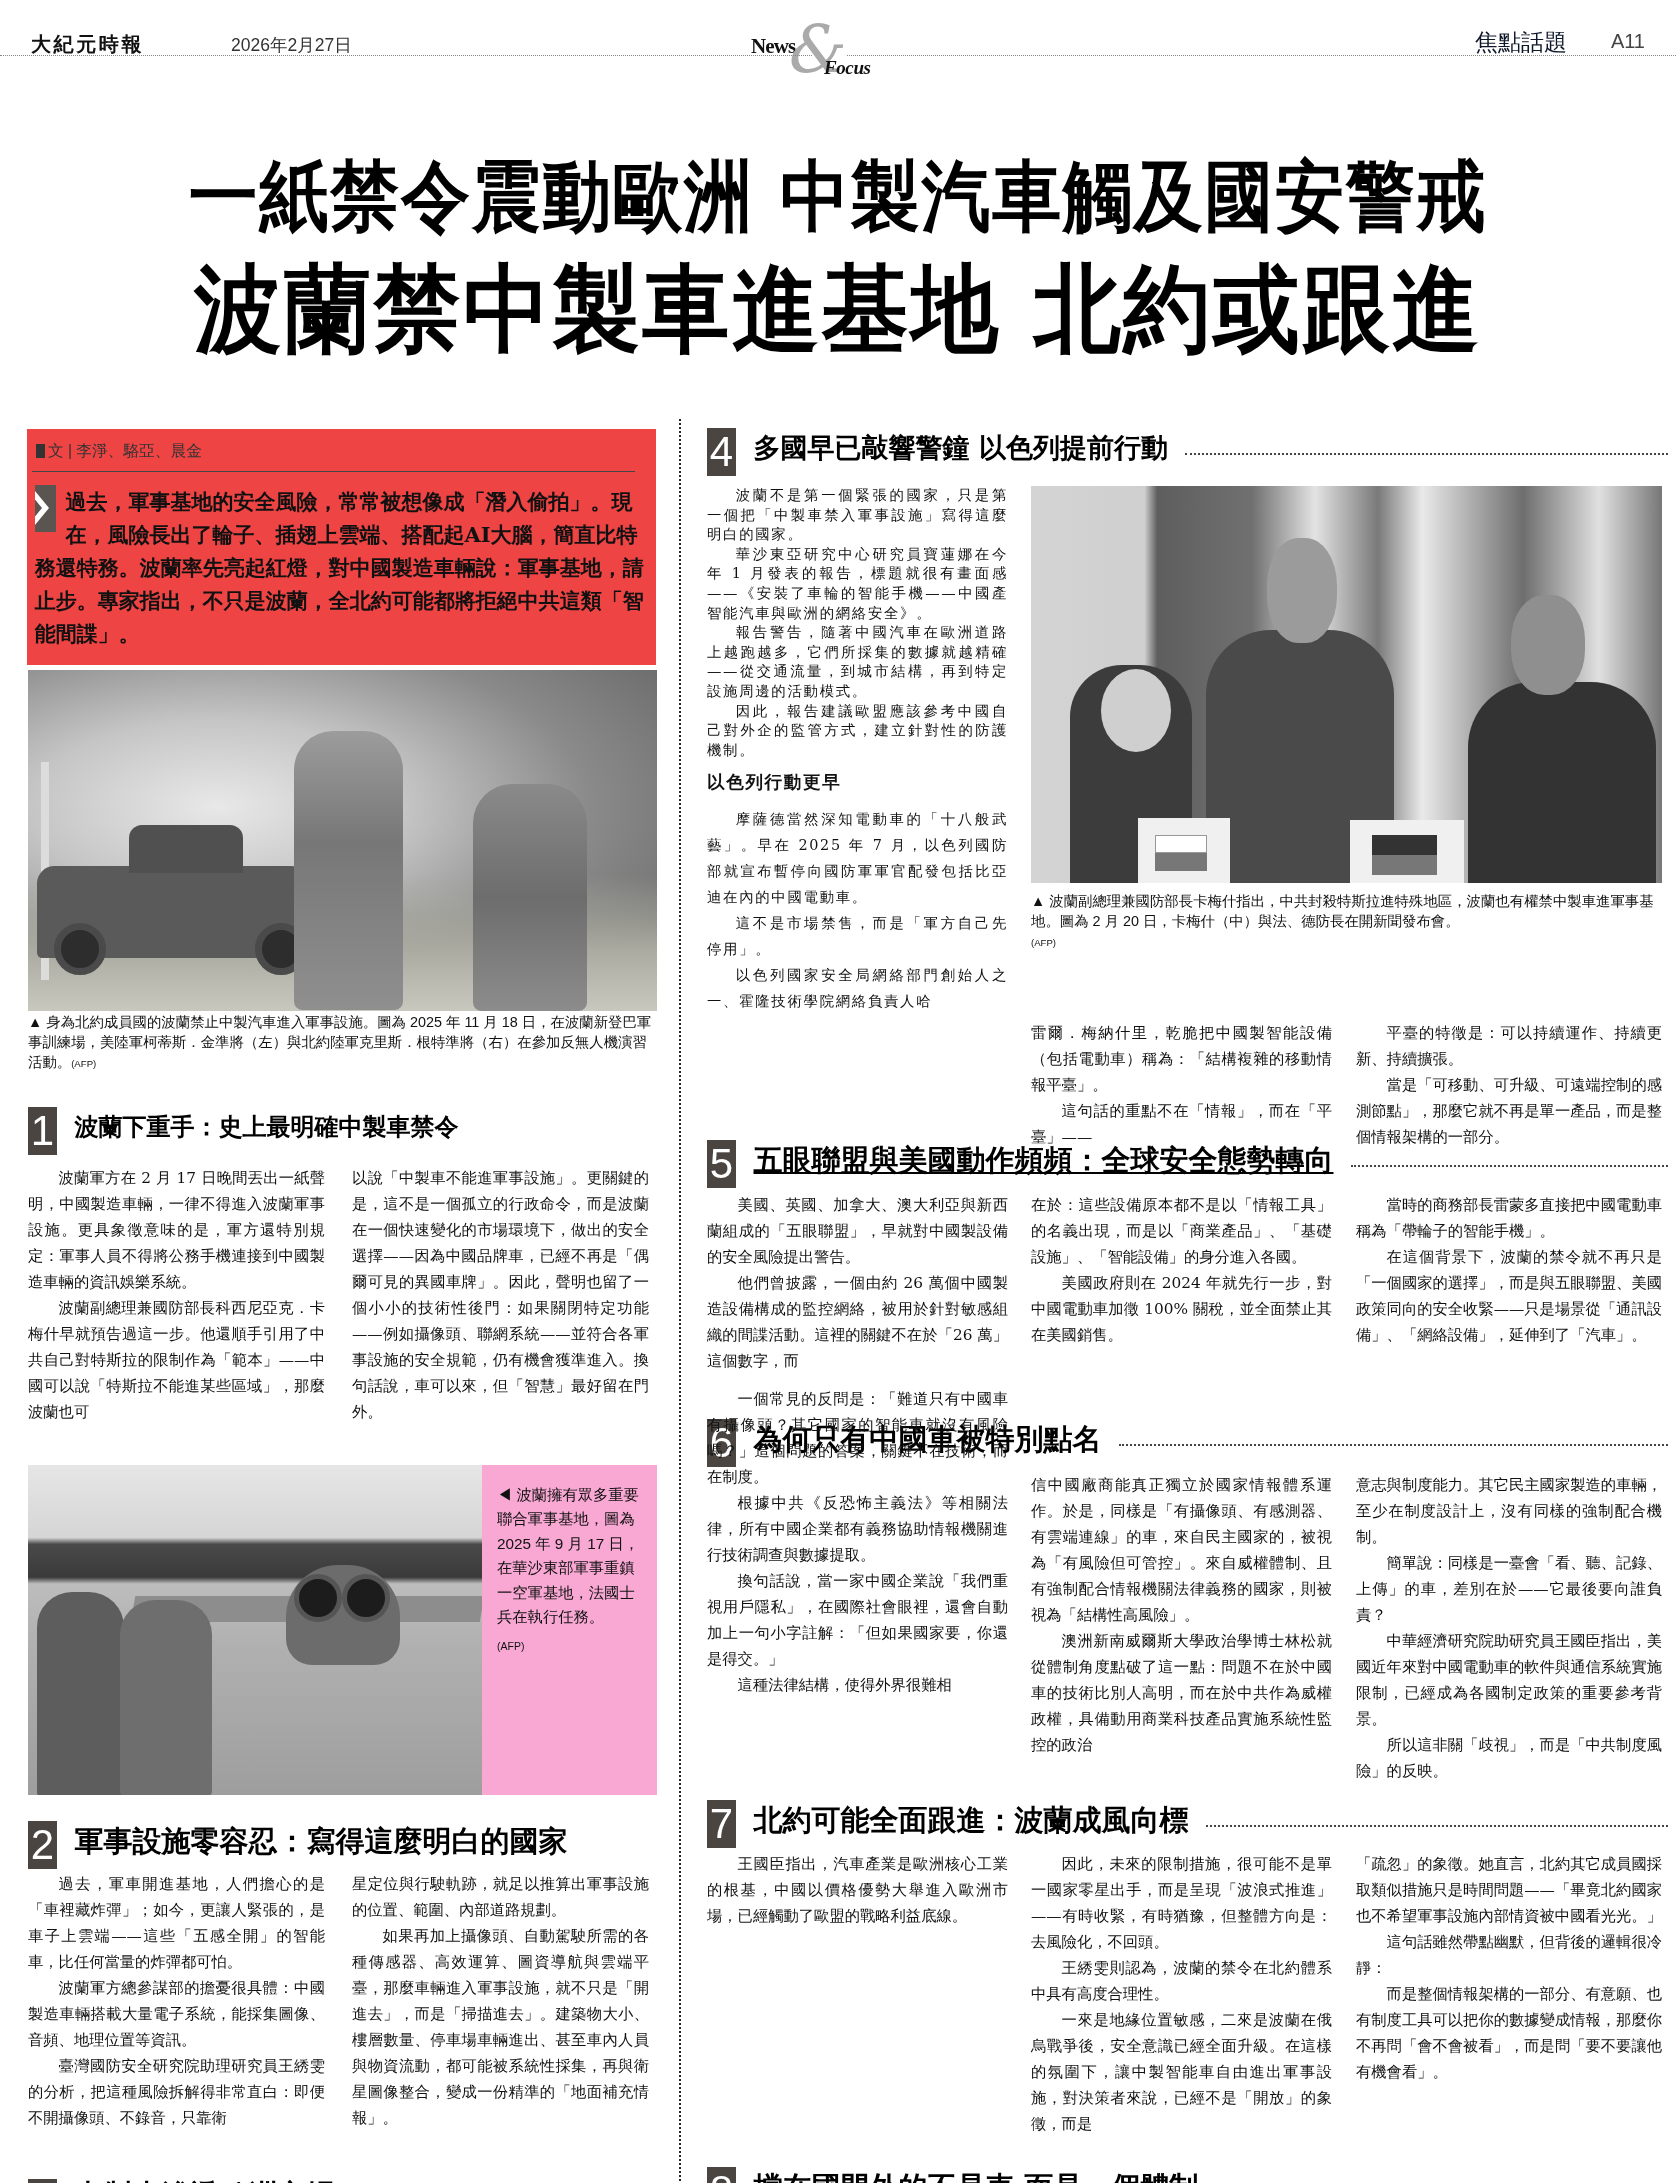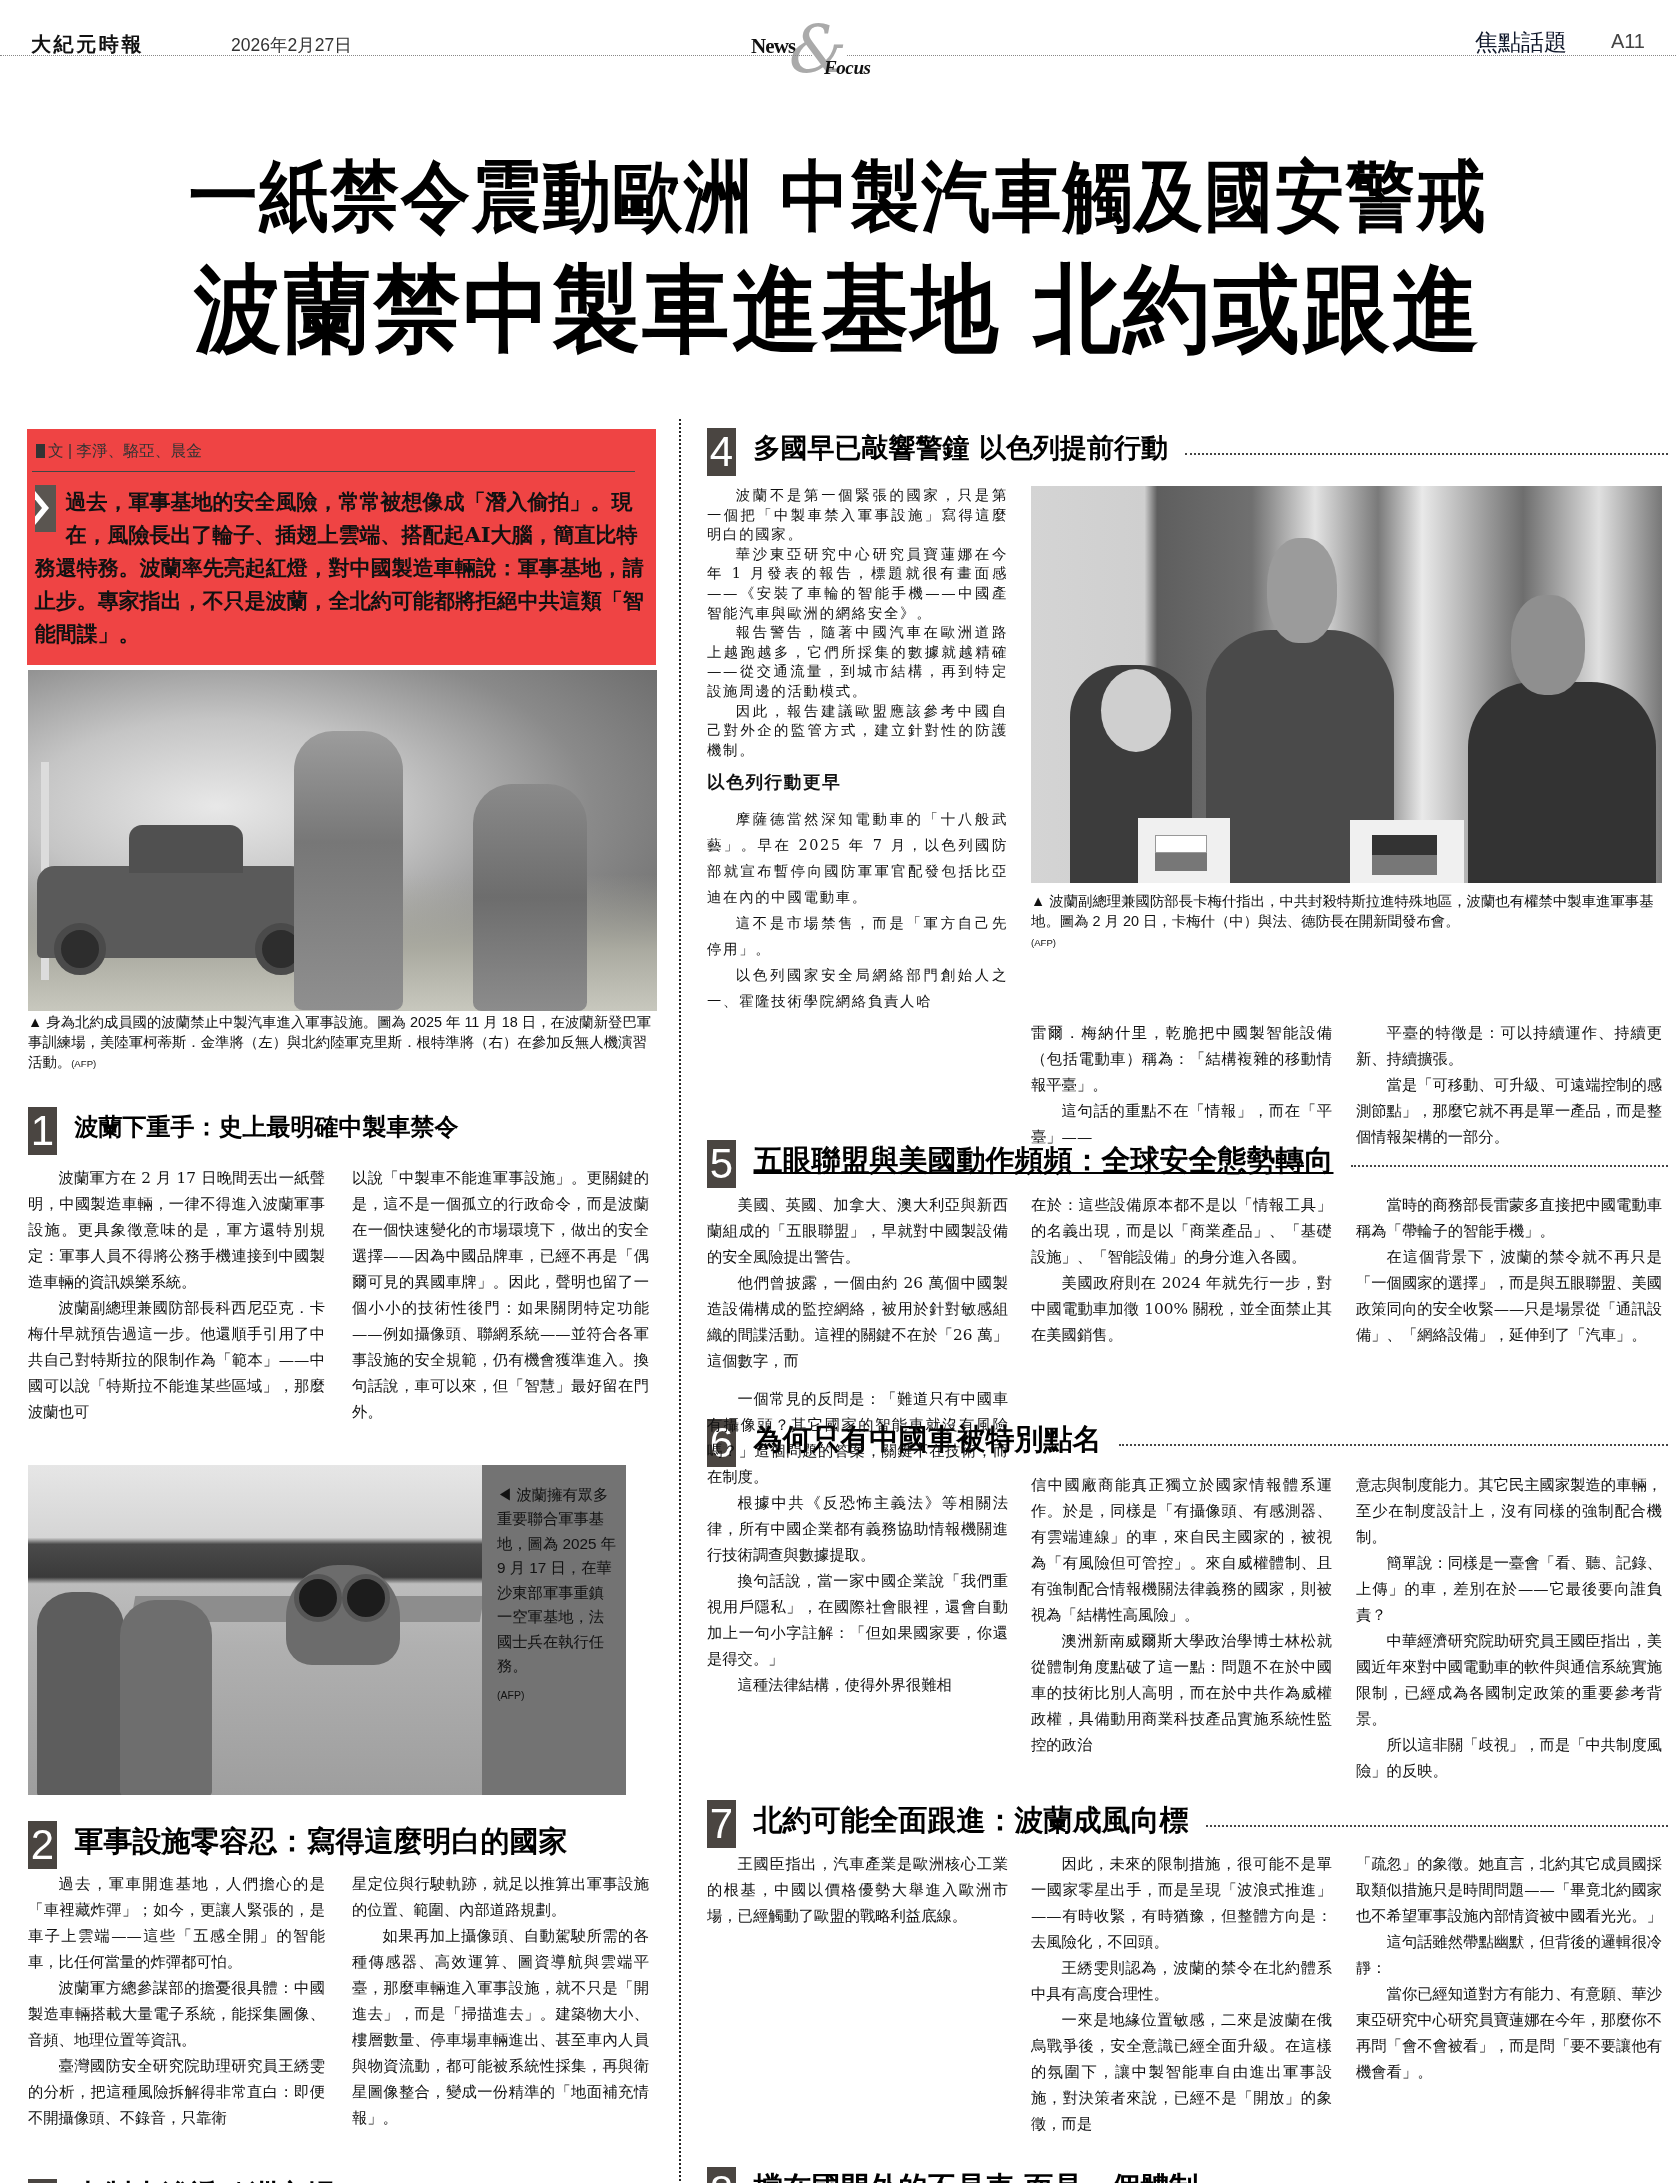--- a/index.html
+++ b/index.html
@@ -54,21 +54,21 @@
 
   .photo-jet { left: 28px; top: 1465px; width: 454px; height: 330px;
     background: linear-gradient(180deg, #e6e6e6 0%, #d5d5d5 22%, #4a4a4a 24%, #3a3a3a 34%, #bdbdbd 36%, #b0b0b0 55%, #9e9e9e 100%); }
   .photo-jet .jet-body { position: absolute; left: 258px; top: 100px; width: 114px; height: 100px; background: #6c6c6c; border-radius: 52px 52px 26px 26px; }
   .photo-jet .jet-wing { position: absolute; left: 105px; top: 131px; width: 349px; height: 26px; background: #8d8d8d; transform: skewX(-10deg); }
   .photo-jet .nozzle1, .photo-jet .nozzle2 { position: absolute; top: 109px; width: 48px; height: 48px; border-radius: 50%; background: #1c1c1c; border: 5.2px solid #555; }
   .photo-jet .nozzle1 { left: 266px; }
   .photo-jet .nozzle2 { left: 314px; }
   .photo-jet .crew1 { position: absolute; left: 8.7px; top: 127px; width: 87px; height: 205px; background: #5d5d5d; border-radius: 35px 35px 4.4px 4.4px; }
   .photo-jet .crew2 { position: absolute; left: 92px; top: 135px; width: 92px; height: 196px; background: #6e6e6e; border-radius: 35px 35px 4.4px 4.4px; }
-  .jet-caption { position: absolute; left: 482px; top: 1465px; width: 144px; height: 330px; background: #737373; padding: 17.5px 8.7px 0 15px; font-family: "Liberation Sans", sans-serif; font-size: 15.3px; line-height: 24.5px; color: #111; }
+  .jet-caption { position: absolute; left: 482px; top: 1465px; width: 175px; height: 330px; background: #f9a8d4; padding: 17.5px 8.7px 0 15px; font-family: "Liberation Sans", sans-serif; font-size: 15.3px; line-height: 24.5px; color: #111; }
   .jet-caption .src { display: block; font-size: 10.5px; margin-top: 4.4px; }
 
   .photo-press { left: 1031px; top: 486px; width: 631px; height: 397px;
     background: linear-gradient(90deg, #d4d4d4 0%, #cfcfcf 18%, #5e5e5e 20%, #707070 35%, #e3e3e3 45%, #7a7a7a 55%, #e9e9e9 62%, #6e6e6e 78%, #e0e0e0 90%, #777 100%); }
   .photo-press .p1 { position: absolute; left: 39px; top: 179px; width: 122px; height: 218px; background: #3c3c3c; border-radius: 52px 52px 0 0; }
   .photo-press .p1h { position: absolute; left: 70px; top: 183px; width: 70px; height: 83px; background: #cfcfcf; border-radius: 50%; }
   .photo-press .p2 { position: absolute; left: 175px; top: 144px; width: 188px; height: 253px; background: #4a4a4a; border-radius: 65px 65px 0 0; }
   .photo-press .p2h { position: absolute; left: 236px; top: 52px; width: 70px; height: 105px; background: #9b9b9b; border-radius: 45%; }
   .photo-press .p3 { position: absolute; left: 437px; top: 196px; width: 188px; height: 201px; background: #333; border-radius: 65px 65px 0 0; }
   .photo-press .p3h { position: absolute; left: 480px; top: 109px; width: 74px; height: 100px; background: #8f8f8f; border-radius: 45%; }
@@ -282,21 +282,21 @@
   <p>王國臣指出，汽車產業是歐洲核心工業的根基，中國以價格優勢大舉進入歐洲市場，已經觸動了歐盟的戰略利益底線。</p>
 </div>
 <div class="body-col" style="left:1031px; top:1851px; width:301px;">
   <p>因此，未來的限制措施，很可能不是單一國家零星出手，而是呈現「波浪式推進」——有時收緊，有時猶豫，但整體方向是：去風險化，不回頭。</p>
   <p>王綉雯則認為，波蘭的禁令在北約體系中具有高度合理性。</p>
   <p>一來是地緣位置敏感，二來是波蘭在俄烏戰爭後，安全意識已經全面升級。在這樣的氛圍下，讓中製智能車自由進出軍事設施，對決策者來說，已經不是「開放」的象徵，而是</p>
 </div>
 <div class="body-col" style="left:1356px; top:1851px; width:306px;">
   <p class="cont">「疏忽」的象徵。她直言，北約其它成員國採取類似措施只是時間問題——「畢竟北約國家也不希望軍事設施內部情資被中國看光光。」</p>
   <p>這句話雖然帶點幽默，但背後的邏輯很冷靜：</p>
-  <p>當你已經知道對方有能力、有意願、華沙東亞研究中心研究員寶蓮娜在今年，那麼你不再問「會不會被看」，而是問「要不要讓他有機會看」。</p>
+  <p>而是整個情報架構的一部分、有意願、也有制度工具可以把你的數據變成情報，那麼你不再問「會不會被看」，而是問「要不要讓他有機會看」。</p>
 </div>
 
 <div class="sec-head" style="left:707px; top:2167px; width:961px;">
   <div class="sec-num">8</div>
   <div class="sec-title" style="font-size:29px;">擋在國門外的不是車 而是一個體制</div>
 
 </div>
 
 
 </body></html>

